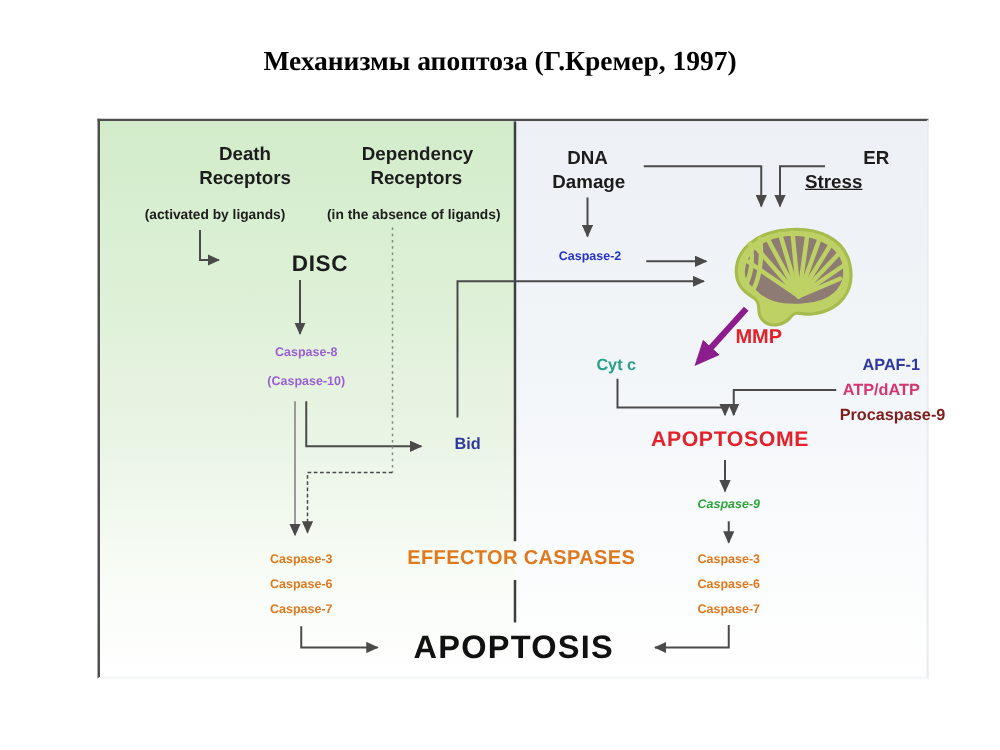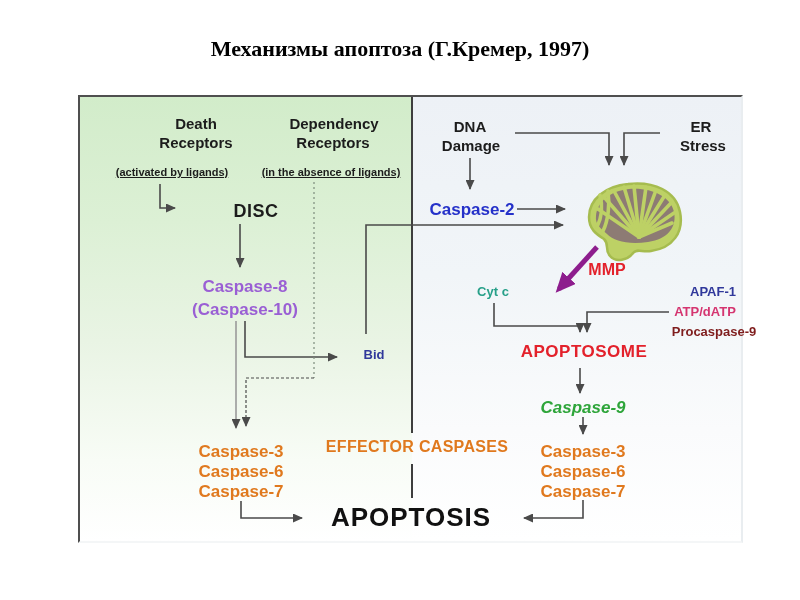--- a/index.html
+++ b/index.html
@@ -12,23 +12,23 @@
            border-right:2px solid #e9edf0;border-bottom:2px solid #f4f6f7;box-sizing:content-box;}
   .panel{position:absolute;top:0;height:444px;}
   #panel-left{left:0;width:332px;
      background:linear-gradient(180deg,#d2ecca 0%,#dcf0d5 28%,#e9f4e4 55%,#f8fcf6 82%,#ffffff 100%);}
   #panel-right{left:332px;width:329px;
      background:linear-gradient(180deg,#edf1f6 0%,#f1f5f8 40%,#fafbfc 75%,#ffffff 100%);}
   svg.overlay{position:absolute;left:0;top:0;width:661px;height:444px;pointer-events:none;}
   .lbl{position:absolute;transform:translateX(-50%);white-space:nowrap;font-weight:bold;
        color:#1c1c1c;line-height:1.15;text-align:center;}
   .heading{font-size:15px;}
-  .subnote{font-size:11px;text-decoration:underline;}
+  .subnote{font-size:11px;}
   .disc{font-size:18px;letter-spacing:0.5px;margin-left:16px;}
-  .casp{font-size:17px;}
+  .casp{font-size:10px;}
   .small{font-size:13px;}
   .big-red{font-size:17px;letter-spacing:0.5px;}
   .mmp{font-size:16px;}
   .effector{font-size:16px;letter-spacing:0.3px;}
   .apoptosis{font-size:26px;letter-spacing:1px;color:#111;}
   #mito{position:absolute;left:496px;top:80px;}
 </style>
 </head>
 <body>
 
@@ -111,21 +111,21 @@
     <div class="lbl casp" style="left: 161px; top: 345px; color: rgb(224, 121, 30);">Caspase-3</div>
     <div class="lbl casp" style="left: 161px; top: 365px; color: rgb(224, 121, 30);">Caspase-6</div>
     <div class="lbl casp" style="left: 161px; top: 385px; color: rgb(224, 121, 30);">Caspase-7</div>
 
     <div class="lbl effector" style="left: 337px; top: 341px; color: rgb(224, 121, 30);">EFFECTOR CASPASES</div>
     <div class="lbl apoptosis" style="left:331px;top:406px;">APOPTOSIS</div>
 
     <div class="lbl heading" style="left:390px;top:21px;text-align:right;">DNA</div>
     <div class="lbl heading" style="left:391px;top:40px;">Damage</div>
     <div class="lbl heading" style="left:621px;top:21px;">ER</div>
-    <div class="lbl heading" style="left:623px;top:40px;">Stress</div>
+    <div class="lbl heading" style="left:587px;top:40px;text-decoration:underline;">Stress</div>
 
     <div class="lbl casp" style="left: 392px; top: 103px; color: rgb(37, 49, 201);">Caspase-2</div>
     <div class="lbl mmp" style="left: 527px; top: 164px; color: rgb(227, 33, 43);">MMP</div>
     <div class="lbl small" style="left: 413px; top: 188px; color: rgb(39, 160, 137);">Cyt c</div>
     <div class="lbl small" style="left: 633px; top: 188px; color: rgb(48, 56, 155);">APAF-1</div>
     <div class="lbl small" style="left: 625px; top: 208px; color: rgb(213, 53, 112);">ATP/dATP</div>
     <div class="lbl small" style="left: 613px; top: 228px; color: #7f1d1d; margin-left: 21px;">Procaspase-9</div>
     <div class="lbl big-red" style="left: 504px; top: 245px; color: rgb(227, 33, 43);">APOPTOSOME</div>
     <div class="lbl casp" style="left: 503px; top: 301px; color: rgb(46, 165, 58); font-style: italic;">Caspase-9</div>
 

